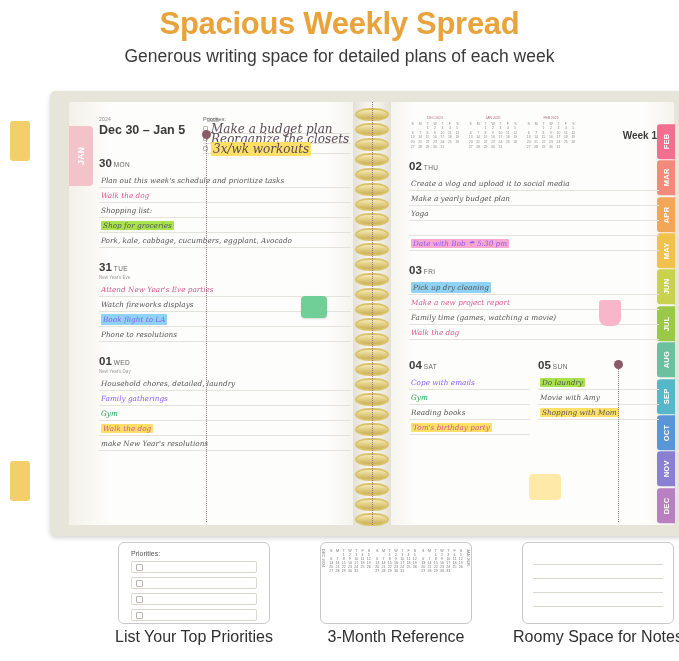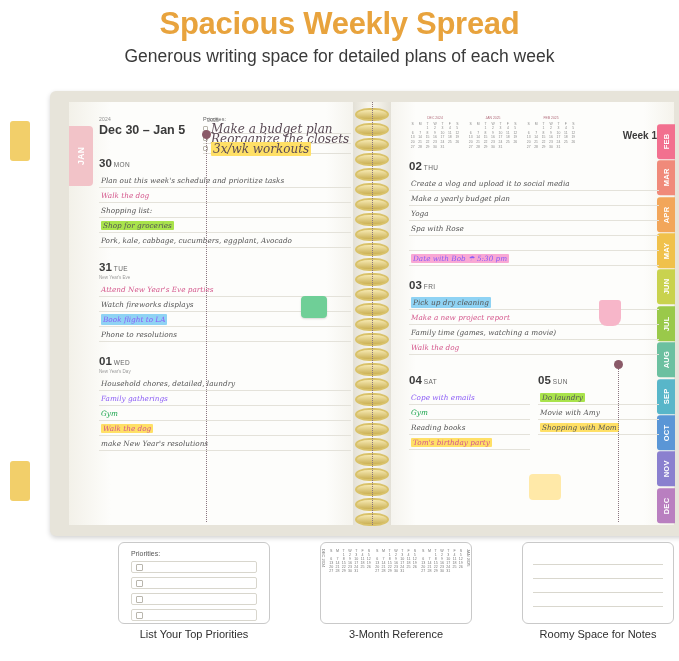--- a/index.html
+++ b/index.html
@@ -165,21 +165,21 @@
   .cup {
     width: 22px; height: 26px; background: #f7b6c9; border-radius: 3px 3px 8px 8px;
   }
   .cake { width: 32px; height: 26px; background: #ffe9a8; border-radius: 4px; }
 
   
   .callouts { position: absolute; left: 0; top: 536px; width: 679px; height: 125px; }
   .co { position: absolute; top: 0; width: 152px; height: 82px;
         border: 1.2px solid #c9c9c9; border-radius: 6px; background: #fff; overflow: hidden;}
   .co-cap { position: absolute; top: 86px; width: 230px; text-align: center;
-            font-size: 11px; color: #2f2f2f; }
+            font-size: 16px; color: #2f2f2f; }
   .mini-prio-title { font-size: 7px; color: #555; margin: 7px 0 4px 12px;}
   .mini-prio-row { margin: 0 12px 4px 12px; height: 12px; border: 1px solid #d8d6cd; border-radius: 2px; display:flex; align-items:center;}
   .mini-prio-cb { width: 7px; height: 7px; border: 1px solid #b9b6ad; margin-left: 4px; border-radius: 1px;}
   .notes-line { margin: 0 10px; height: 14px; border-bottom: 1px solid #d9d7ce;}
   .cal3 { display: flex; gap: 2px; justify-content: center; margin-top: 6px;}
   .cal3 .cbox { width: 44px; }
   .cal3 .cb-g { display:grid; grid-template-columns: repeat(7,1fr); text-align:center;}
   .cal3 .cb-g span { font-size: 3.6px; color:#777;}
   .cal-side { font-size: 4px; color: #777; writing-mode: vertical-rl; }
 </style>
@@ -492,23 +492,20 @@
                 <div class="lines">
                   <div class="lrow">
                     <span class="hand c-gray ">Create a vlog and upload it to social media</span>
                   </div>
                   <div class="lrow">
                     <span class="hand c-gray ">Make a yearly budget plan</span>
                   </div>
                   <div class="lrow">
                     <span class="hand c-gray ">Yoga</span>
                   </div>
-                  <div class="lrow">
-                    <span class="hand c-gray ">Spa with Rose</span>
-                  </div>
                   <div class="lrow"></div>
                   <div class="lrow">
                     <span class="hand c-purple hl-pink">Date with Bob ☂ 5:30 pm</span>
                   </div>
                 </div>
               </div>
               <div class="dayblock">
                 <div><span class="daynum">03</span><span class="dayname">FRI</span></div>
                 <div class="lines">
                   <div class="lrow">

